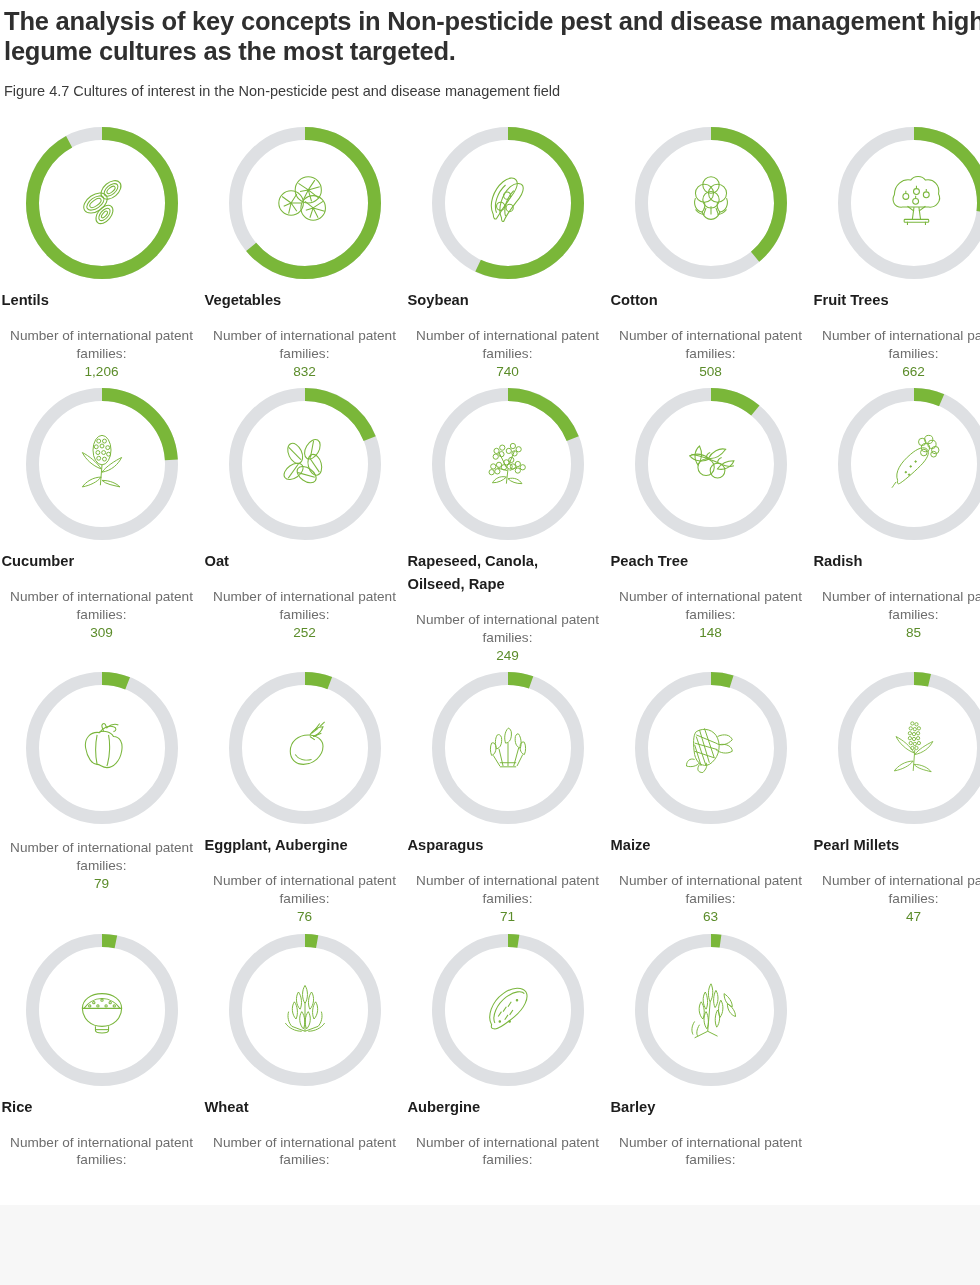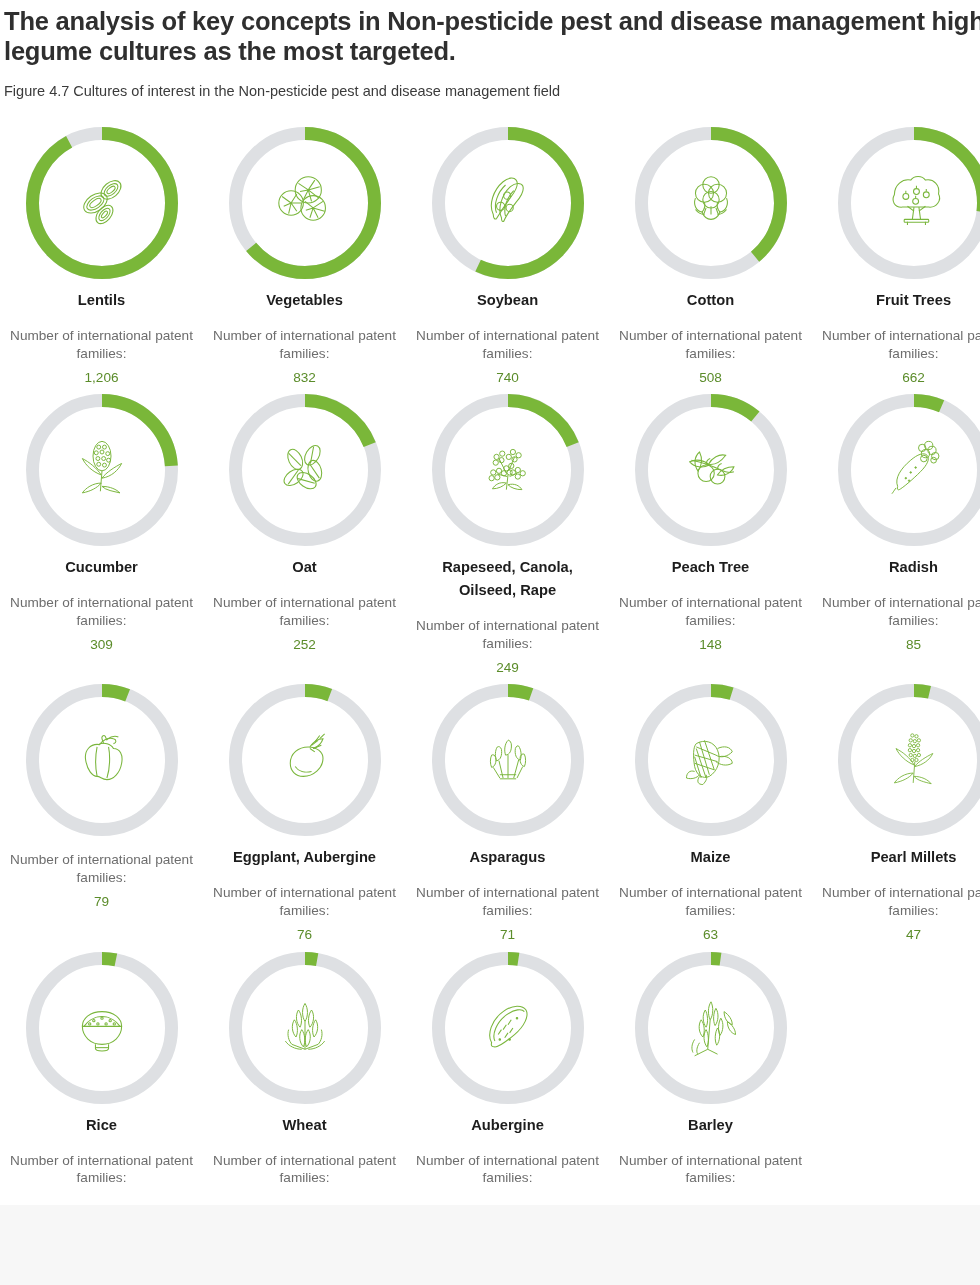--- a/index.html
+++ b/index.html
@@ -90,39 +90,39 @@
     height: 72px;
     display: block;
     transform: none;
   }
 
   
   .cell-name {
     font-size: 14.7px;
     font-weight: bold;
     color: #1d1d1d;
-    text-align: center;
+    text-align: left;
     line-height: 1.55;
     margin-top: 10px;
     width: 200px;
     white-space: pre-line;
   }
   .cell-caption {
     font-size: 13.6px;
     color: #6d6d6d;
     text-align: center;
     line-height: 1.32;
     margin-top: 15px;
     width: 190px;
   }
   .cell-value {
     font-size: 13.6px;
     color: #5b8c2a;
     text-align: center;
-    margin-top: 6px;
+    margin-top: 0;
     line-height: 1.3;
   }
 
   
   .footer-band {
     position: absolute;
     left: 0;
     top: 1205px;
     width: 980px;
     height: 80px;

